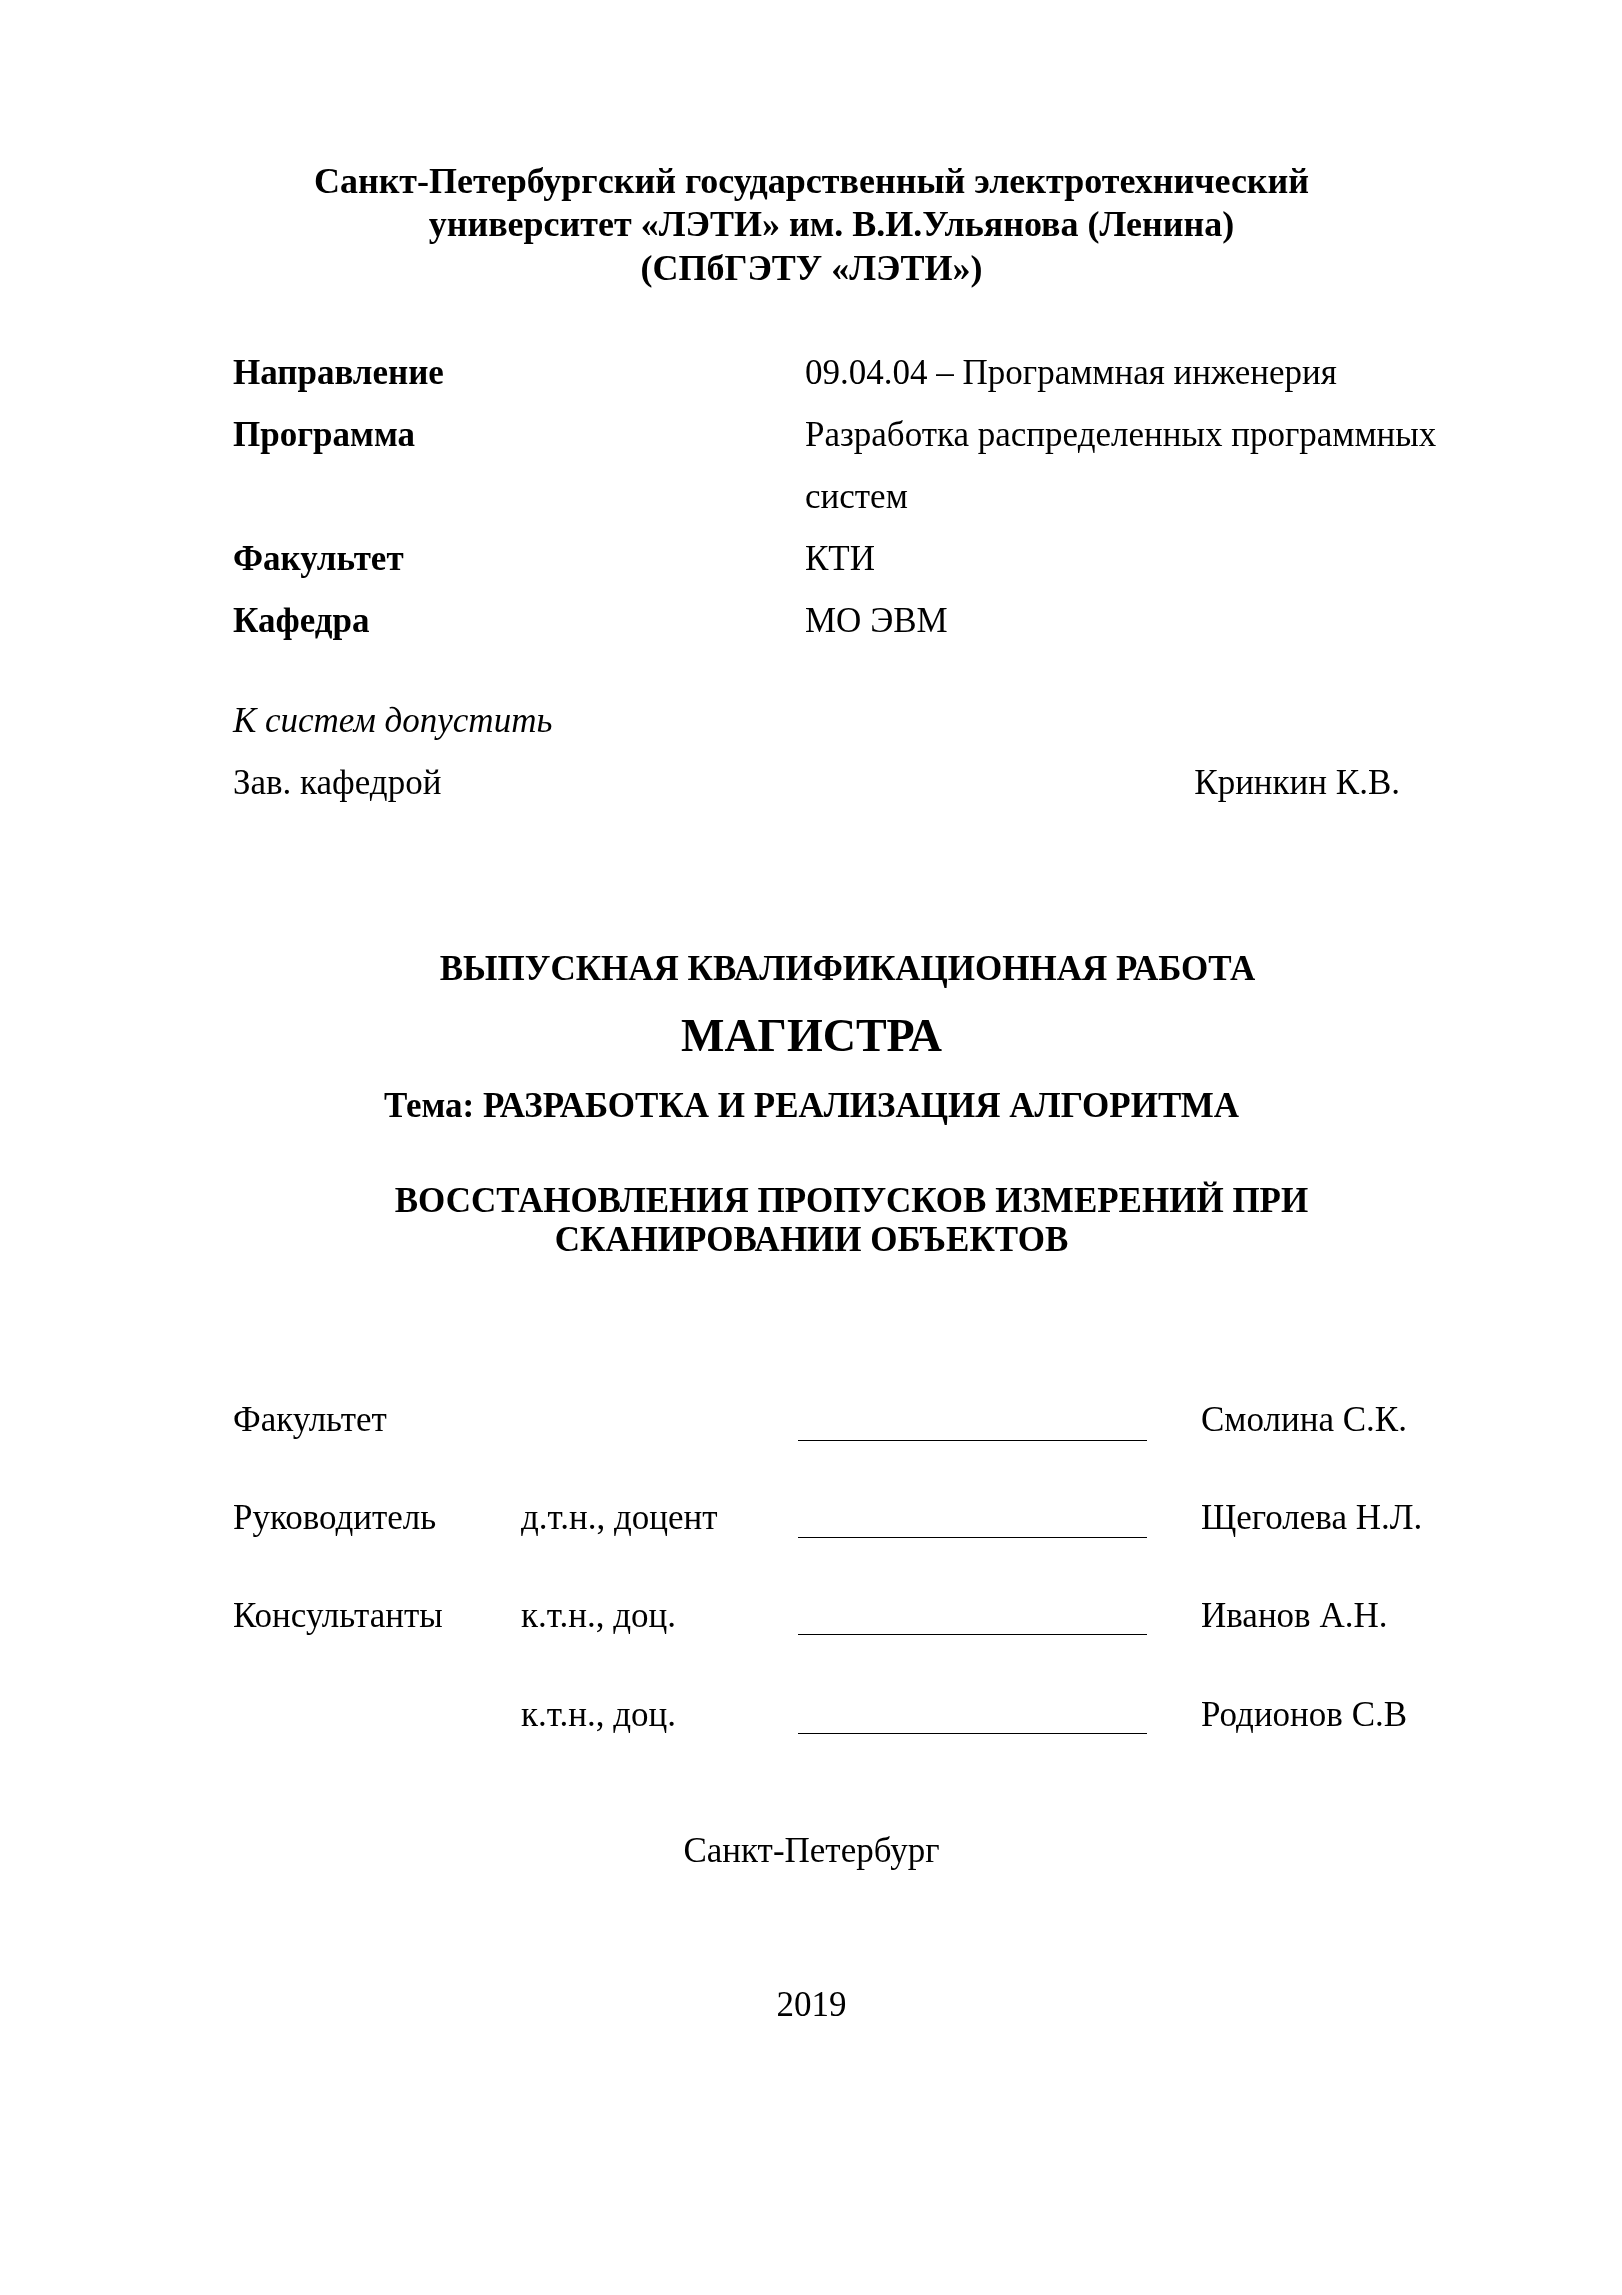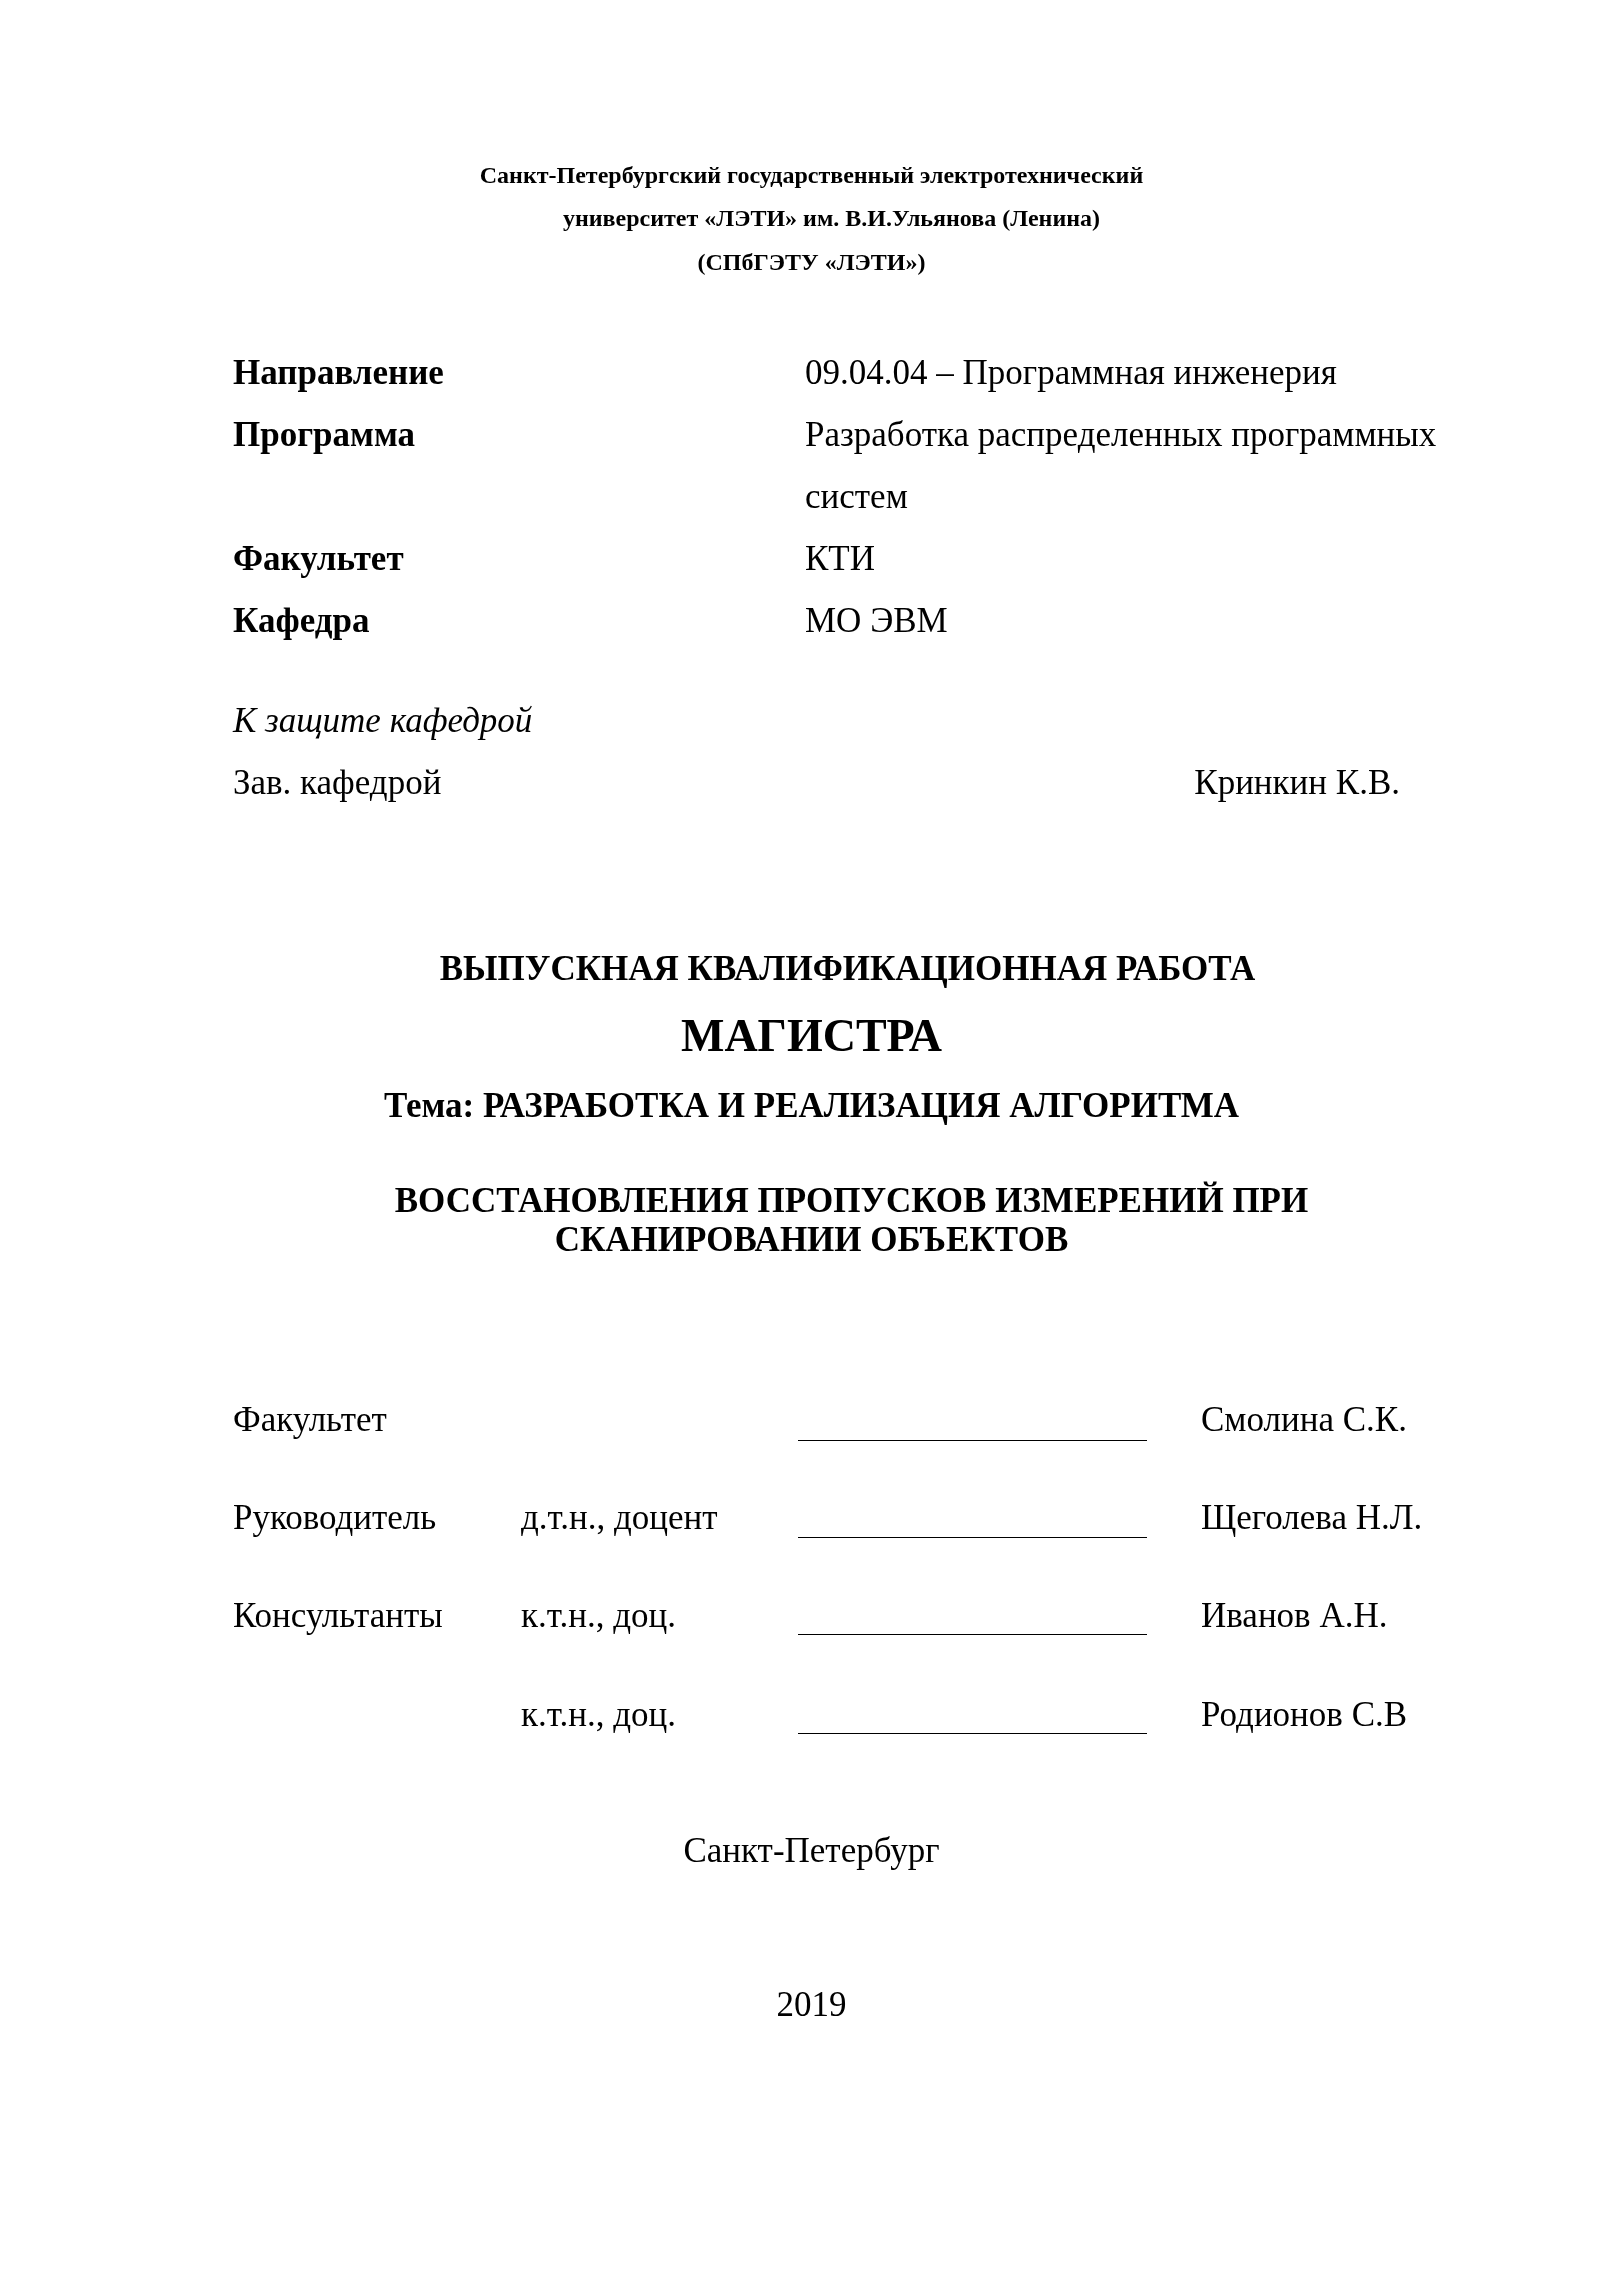--- a/index.html
+++ b/index.html
@@ -1,20 +1,20 @@
 <!DOCTYPE html>
 <html style="font-size:12.6px"><head>
 <meta charset="utf-8">
 <style>
   html, body { margin: 0; padding: 0; background: #ffffff; }
   body { width: 1623px; height: 2295px; position: relative; overflow: hidden;
          font-family: "Liberation Serif", "DejaVu Serif", serif; color: #000; }
   .abs { position: absolute; white-space: nowrap; line-height: 1; }
   .center { left: 0; width: 1623px; text-align: center; }
-  .hdr { font-weight: bold; font-size: 24px; }
+  .hdr { font-weight: bold; font-size: 36px; }
   .txt { font-size: 35px; }
   .bold { font-weight: bold; }
   .ital { font-style: italic; }
   .sigline { position: absolute; left: 798px; width: 349px; height: 0; border-top: 1.6px solid #000; }
 </style>
 </head>
 <body>
 
 <div class="abs center hdr" style="top:163px;">Санкт-Петербургский государственный электротехнический</div>
 <div class="abs center hdr" style="top:206px;padding-left:20px;">университет «ЛЭТИ» им. В.И.Ульянова (Ленина)</div>
@@ -28,21 +28,21 @@
   <div class="abs txt" style="left:805px; top:417px;">Разработка распределенных программных</div>
   <div class="abs txt" style="left:805px; top:479px;text-align:center;">систем</div>
 
   <div class="abs txt bold" style="left:233px; top:541px;">Факультет</div>
   <div class="abs txt" style="left:805px; top:541px;">КТИ</div>
 
   <div class="abs txt bold" style="left:233px; top:603px;">Кафедра</div>
   <div class="abs txt" style="left:805px; top:603px;">МО ЭВМ</div>
 </div>
 
-<div class="abs txt ital" style="left:233px; top:703px;">К защите кафедрой</div>
+<div class="abs txt ital" style="left:233px; top:703px;">К систем допустить</div>
 <div class="abs txt" style="left:233px; top:765px;">Зав. кафедрой</div>
 <div class="abs txt" style="right:223px; top:765px;">Кринкин К.В.</div>
 
 <div class="abs center hdr" style="top:951px; font-size:35px;padding-left:36px;">ВЫПУСКНАЯ КВАЛИФИКАЦИОННАЯ РАБОТА</div>
 <div class="abs center hdr" style="top:1013px; font-size:46px;text-align:center;">МАГИСТРА</div>
 
 <div class="abs center hdr" style="top:1088px; font-size:35px;text-align:center;"><span>Тема: </span><span>РАЗРАБОТКА И РЕАЛИЗАЦИЯ АЛГОРИТМА</span></div>
 <div class="abs center hdr" style="top:1183px; font-size:35px;margin-left:40px;">ВОССТАНОВЛЕНИЯ ПРОПУСКОВ ИЗМЕРЕНИЙ ПРИ</div>
 <div class="abs center hdr" style="top:1222px; font-size:35px;">СКАНИРОВАНИИ ОБЪЕКТОВ</div>
 

